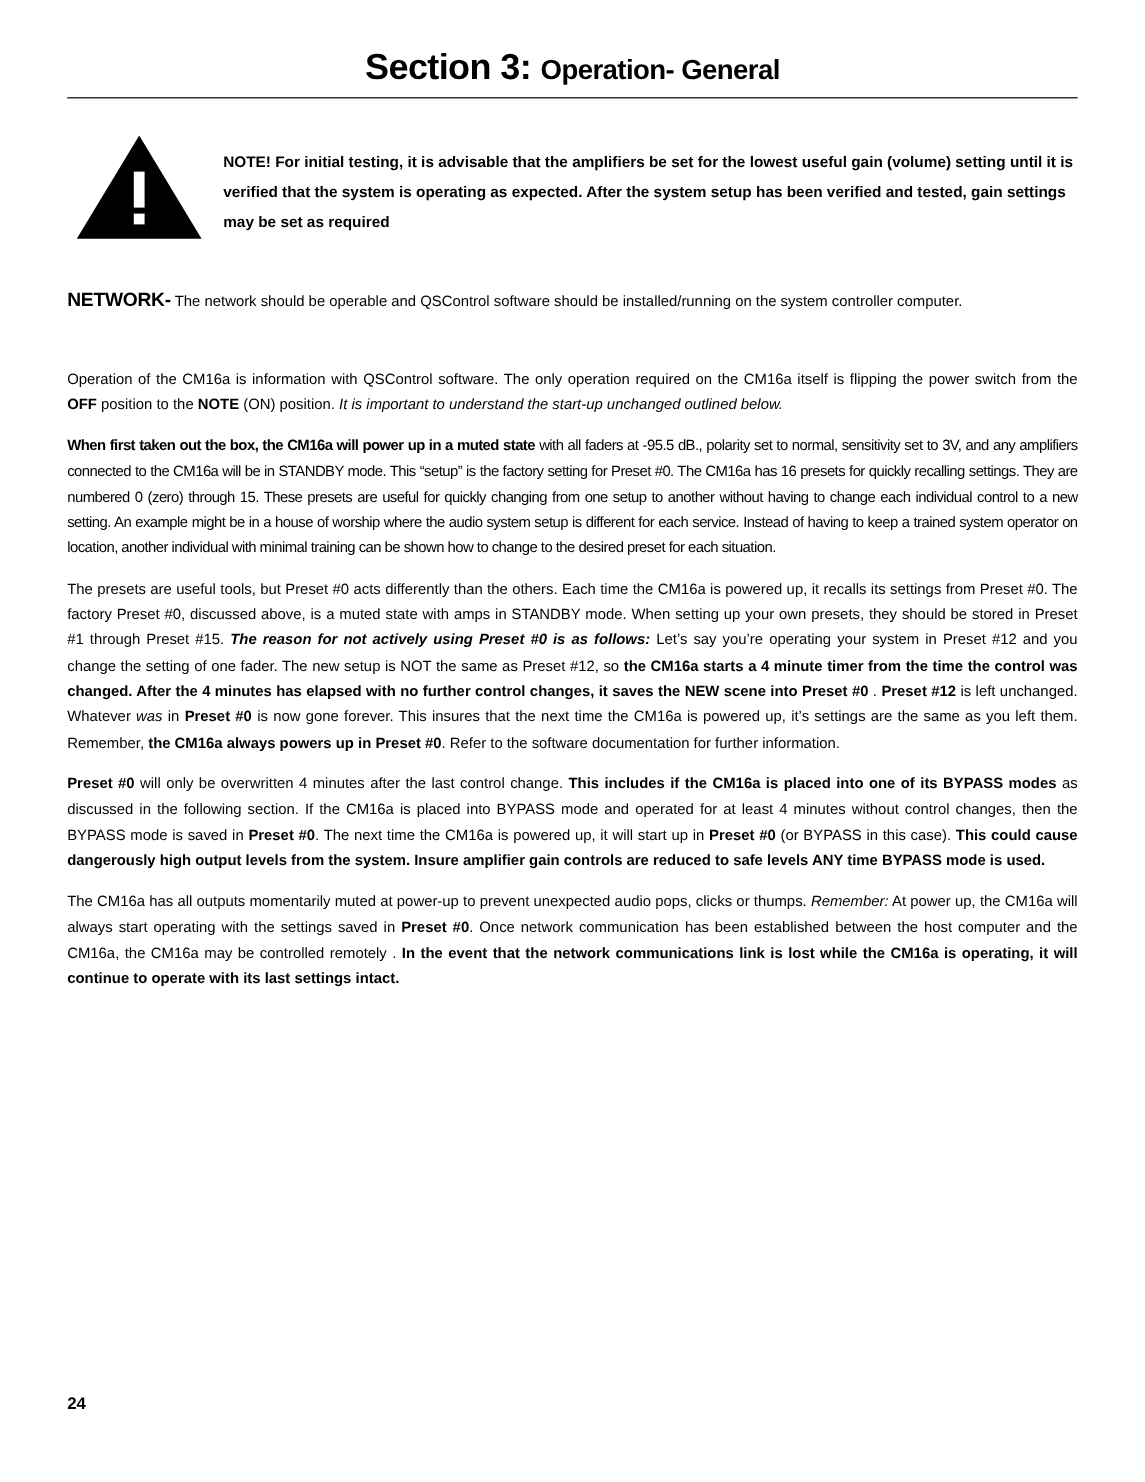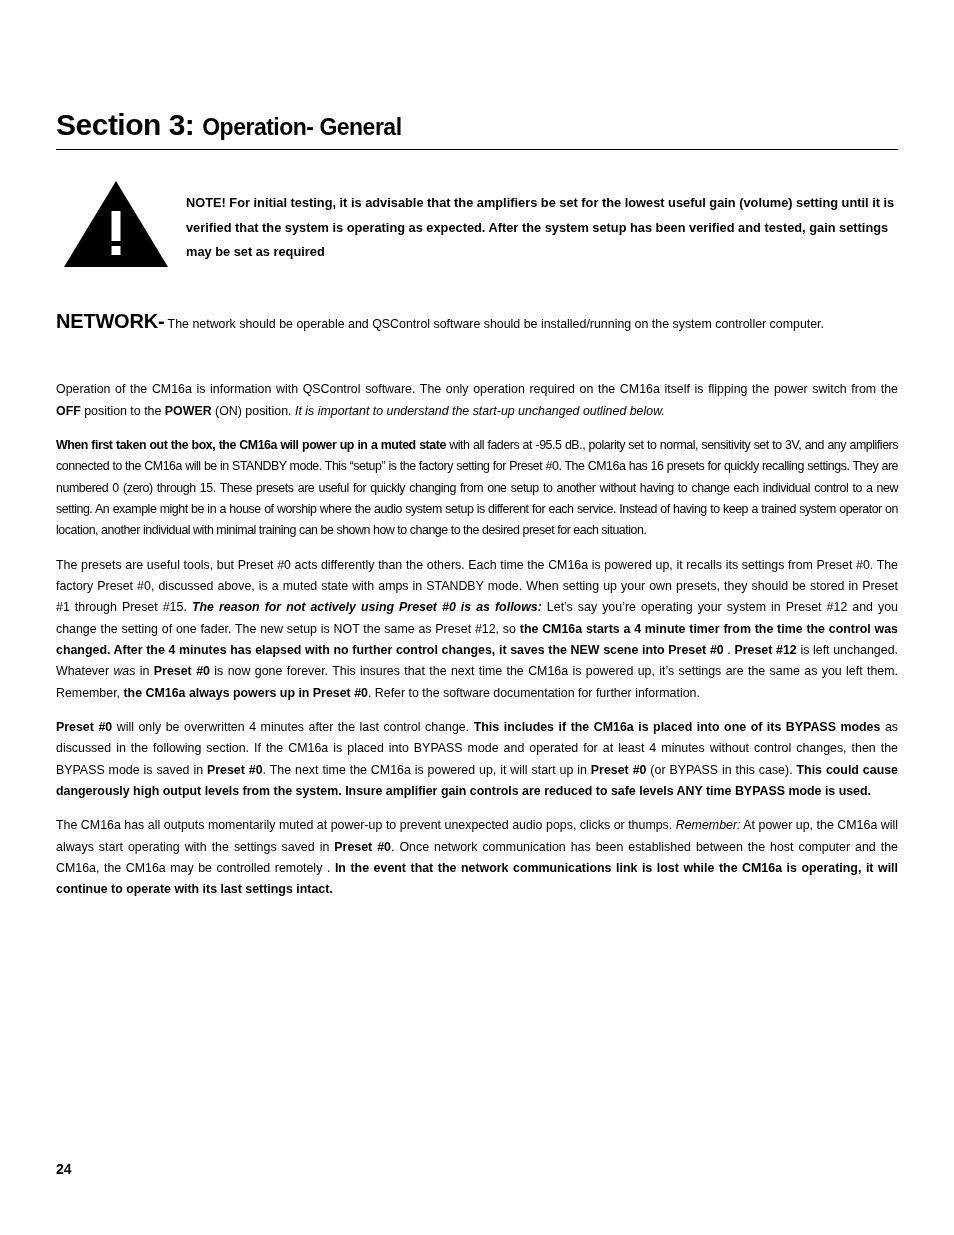--- a/index.html
+++ b/index.html
@@ -17,25 +17,26 @@
   .page {
     position: relative;
     width: 954px;
     height: 1235px;
     box-sizing: border-box;
     padding: 0 56px;
   }
   
   .section-heading {
     margin: 0;
-    padding-top: 108px;
+    padding-top: 40px;
     font-size: 30px;
     font-weight: bold;
     letter-spacing: -0.5px;
     line-height: 1.1;
+    text-align: center;
   }
   .section-heading .sec-num {
     font-size: 30px;
     font-weight: bold;
   }
   .section-heading .sec-title {
     font-size: 23px;
     font-weight: bold;
   }
   .rule {
@@ -51,21 +52,21 @@
     line-height: 1.72;
     text-align: justify;
   }
   .lead-label {
     font-style: italic;
     font-weight: bold;
     font-size: 16px;
     letter-spacing: -0.2px;
   }
   .sub-head {
-    font-size: 20px;
+    font-size: 16px;
     font-weight: bold;
     letter-spacing: -0.2px;
   }
   .sub-head-italic {
     font-size: 16px;
     font-style: italic;
   }
   .b { font-weight: bold; }
   .i { font-style: italic; }
   .bi { font-weight: bold; font-style: italic; }
@@ -123,21 +124,21 @@
     <div class="note-text">NOTE! For initial testing, it is advisable that the amplifiers be set for the lowest useful gain (volume) setting until it is verified that the system is operating as expected. After  the system setup has been verified and tested, gain settings may be set as required</div>
   </div>
 
   <p><span class="sub-head">NETWORK-</span><span> The network should be operable and QSControl software should be installed/running on the system controller computer.</span></p>
 
   <div class="spacer-sm"></div>
 
 
   <div class="spacer-sm"></div>
 
-  <p><span>Operation of the CM16a is information with QSControl software. The only operation required on the CM16a itself is flipping the power switch from the </span><span class="b">OFF</span><span> position to the </span><span class="b">POWER</span><span> (ON) position. </span><span class="i">It is important to understand the start-up unchanged outlined below.</span></p>
+  <p><span>Operation of the CM16a is information with QSControl software. The only operation required on the CM16a itself is flipping the power switch from the </span><span class="b">OFF</span><span> position to the </span><span class="b">NOTE</span><span> (ON) position. </span><span class="i">It is important to understand the start-up unchanged outlined below.</span></p>
 
   <p class="tight"><span class="b">When first taken out the box, the CM16a will power up in a muted state</span><span> with all faders at -95.5 dB., polarity set to normal, sensitivity set to 3V, and any amplifiers connected to the CM16a will be in STANDBY mode. This “setup” is the factory setting for Preset #0. The CM16a has 16 presets for quickly recalling settings. They are numbered 0 (zero) through 15. These presets are useful for quickly changing from one setup to another without having to change each individual control to a new setting. An example might be in a house of worship where the audio system setup is different for each service. Instead of having to keep a trained system operator on location, another individual with minimal training can be shown how to change to the desired preset for each situation.</span></p>
 
   <p><span>The presets are useful tools, but Preset #0 acts differently than the others. Each time the CM16a is powered up, it recalls its settings from Preset #0. The factory Preset #0, discussed above, is a muted state with amps in STANDBY mode. When setting up your own presets, they should be stored in Preset #1 through Preset #15. </span><span class="bi">The reason for not actively using Preset #0 is as follows:</span><span> Let’s say you’re operating your system in Preset #12 and you change the setting of one fader. The new setup is NOT the same as Preset #12, so </span><span class="b">the CM16a starts a 4 minute timer from the time the control was changed.   After the 4 minutes has elapsed with no further control changes, it saves the NEW scene into Preset #0</span><span> . </span><span class="b">Preset #12</span><span> is left unchanged. Whatever </span><span class="i">was</span><span> in </span><span class="b">Preset #0</span><span> is now gone forever. This insures that the next time the CM16a is powered up, it’s settings are the same  as you left them. Remember,  </span><span class="b">the CM16a always powers up in Preset #0</span><span>. Refer to the software documentation for further information.</span></p>
 
   <p><span class="b">Preset #0</span><span> will only be overwritten 4 minutes after the last control change. </span><span class="b">This includes if the CM16a is placed into one of its BYPASS modes</span><span> as discussed in the following section. If the CM16a is placed into BYPASS mode and operated for at least 4 minutes without control changes, then the BYPASS mode is saved in </span><span class="b">Preset #0</span><span>. The next time the CM16a is powered up, it will start up in </span><span class="b">Preset #0</span><span> (or BYPASS in this case). </span><span class="b">This could cause dangerously high output levels from the system. Insure amplifier gain controls are reduced to safe levels ANY time BYPASS mode is used.</span></p>
 
   <p><span>The CM16a has all outputs momentarily muted at power-up to prevent unexpected audio pops, clicks or thumps. </span><span class="i">Remember:</span><span> At power up, the CM16a will always start operating with the settings saved in </span><span class="b">Preset #0</span><span>. Once network communication has been established between the host computer and the CM16a, the CM16a may be controlled remotely . </span><span class="b">In the event that the network communications link is lost while the CM16a is operating, it will continue to operate with its last settings intact.</span></p>
 
   <div class="page-number">24</div>

